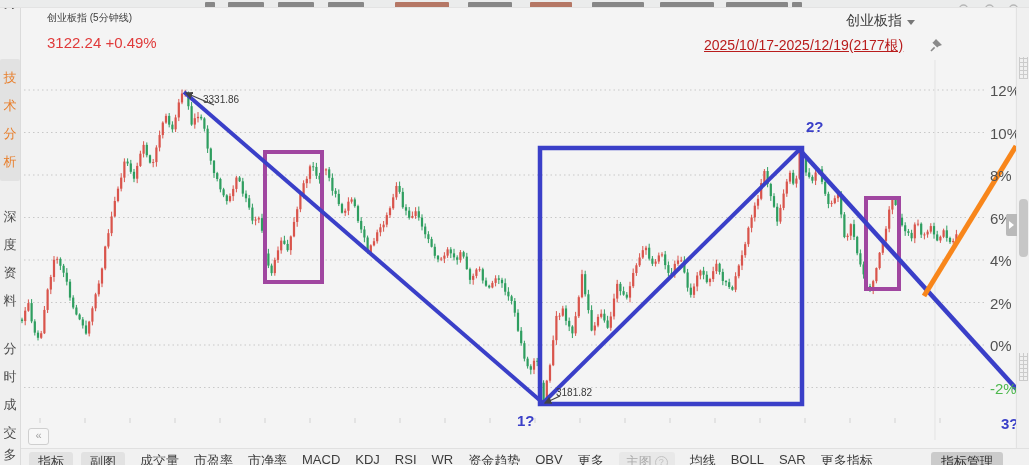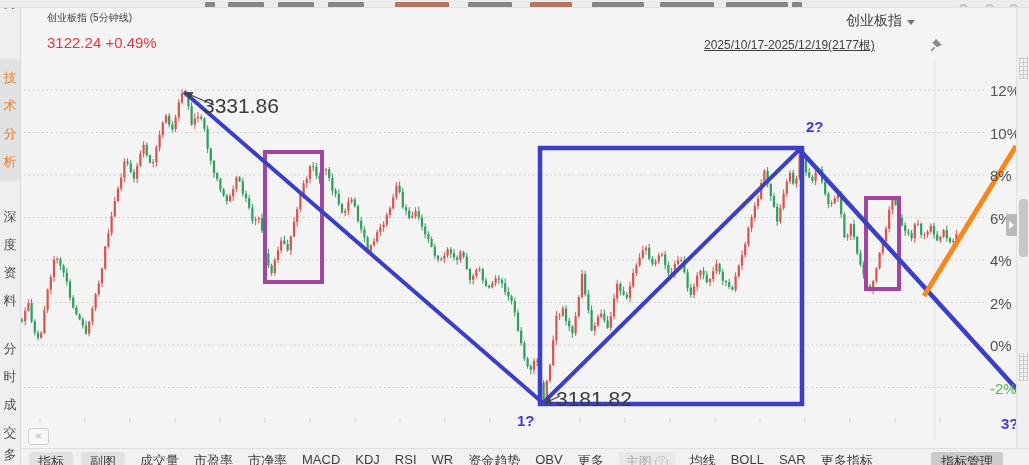--- a/index.html
+++ b/index.html
@@ -19,26 +19,26 @@
     font-size:13px;line-height:28px;color:#4c4c4c;cursor:pointer;user-select:none}
   .side-item.active{color:#e87f2c;background:#e2e2e2;border-radius:2px;padding:5px 0}
   
   .chart-bg{position:absolute;left:21px;top:7px;width:994px;height:441px;background:#f4f4f4;z-index:1}
   svg.layer{position:absolute;left:0;top:0;z-index:5}
   
   .instrument{position:absolute;left:47px;top:11px;font-size:10px;color:#3c3c3c;z-index:10}
   .pricebar{position:absolute;left:47px;top:34px;font-size:15px;color:#e03a3a;z-index:10}
   .ma-settings{position:absolute;left:846px;top:12px;font-size:14px;color:#3c3c3c;z-index:10;cursor:pointer;display:flex;align-items:center;gap:5px}
   .chev{width:0;height:0;border-left:4px solid transparent;border-right:4px solid transparent;border-top:5px solid #777;margin-top:2px}
-  .range-link{position:absolute;left:704px;top:37px;font-size:12px;color:#404040;text-decoration:underline;z-index:10;cursor:pointer}
+  .range-link{position:absolute;left:704px;top:37px;font-size:14px;color:#b91c1c;text-decoration:underline;z-index:10;cursor:pointer}
   .pin{position:absolute;left:929px;top:38px;z-index:10;cursor:pointer}
   
   .ytick{position:absolute;left:990px;width:42px;font-size:15px;color:#525252;z-index:8}
   
-  .anno-label{position:absolute;font-size:21px;color:#3a3a3a;z-index:9;white-space:nowrap}
+  .anno-label{position:absolute;font-size:10px;color:#3a3a3a;z-index:9;white-space:nowrap}
   .anno-label.wave{font-weight:bold;font-size:15px}
   
   .collapse-btn{position:absolute;left:28px;top:428px;width:19px;height:15px;background:#f7f7f7;border:1px solid #cfcfcf;
     border-radius:3px;color:#a2a2a2;font-size:11px;line-height:13px;text-align:center;z-index:12;cursor:pointer}
   
   .vscroll{position:absolute;left:1016px;top:7px;width:13px;height:441px;background:#f0f0f0;border-left:1px solid #e2e2e2;z-index:15}
   .grip{position:absolute;left:2px;width:9px;background-image:repeating-linear-gradient(0deg,#c2c2c2 0 1.5px,transparent 1.5px 4px),repeating-linear-gradient(90deg,#c2c2c2 0 1.5px,transparent 1.5px 4px);opacity:.8}
   .thumb{position:absolute;left:2px;width:9px;height:58px;background:#c7c7c7;border-radius:4px;cursor:pointer}
   .panel-tab{position:absolute;left:-11px;top:207px;width:11px;height:22px;background:#b9b9b9;border-radius:2px 0 0 2px;cursor:pointer}
   .panel-tab:after{content:"";position:absolute;left:3px;top:7px;border-top:4px solid transparent;border-bottom:4px solid transparent;border-left:5px solid #fff}

